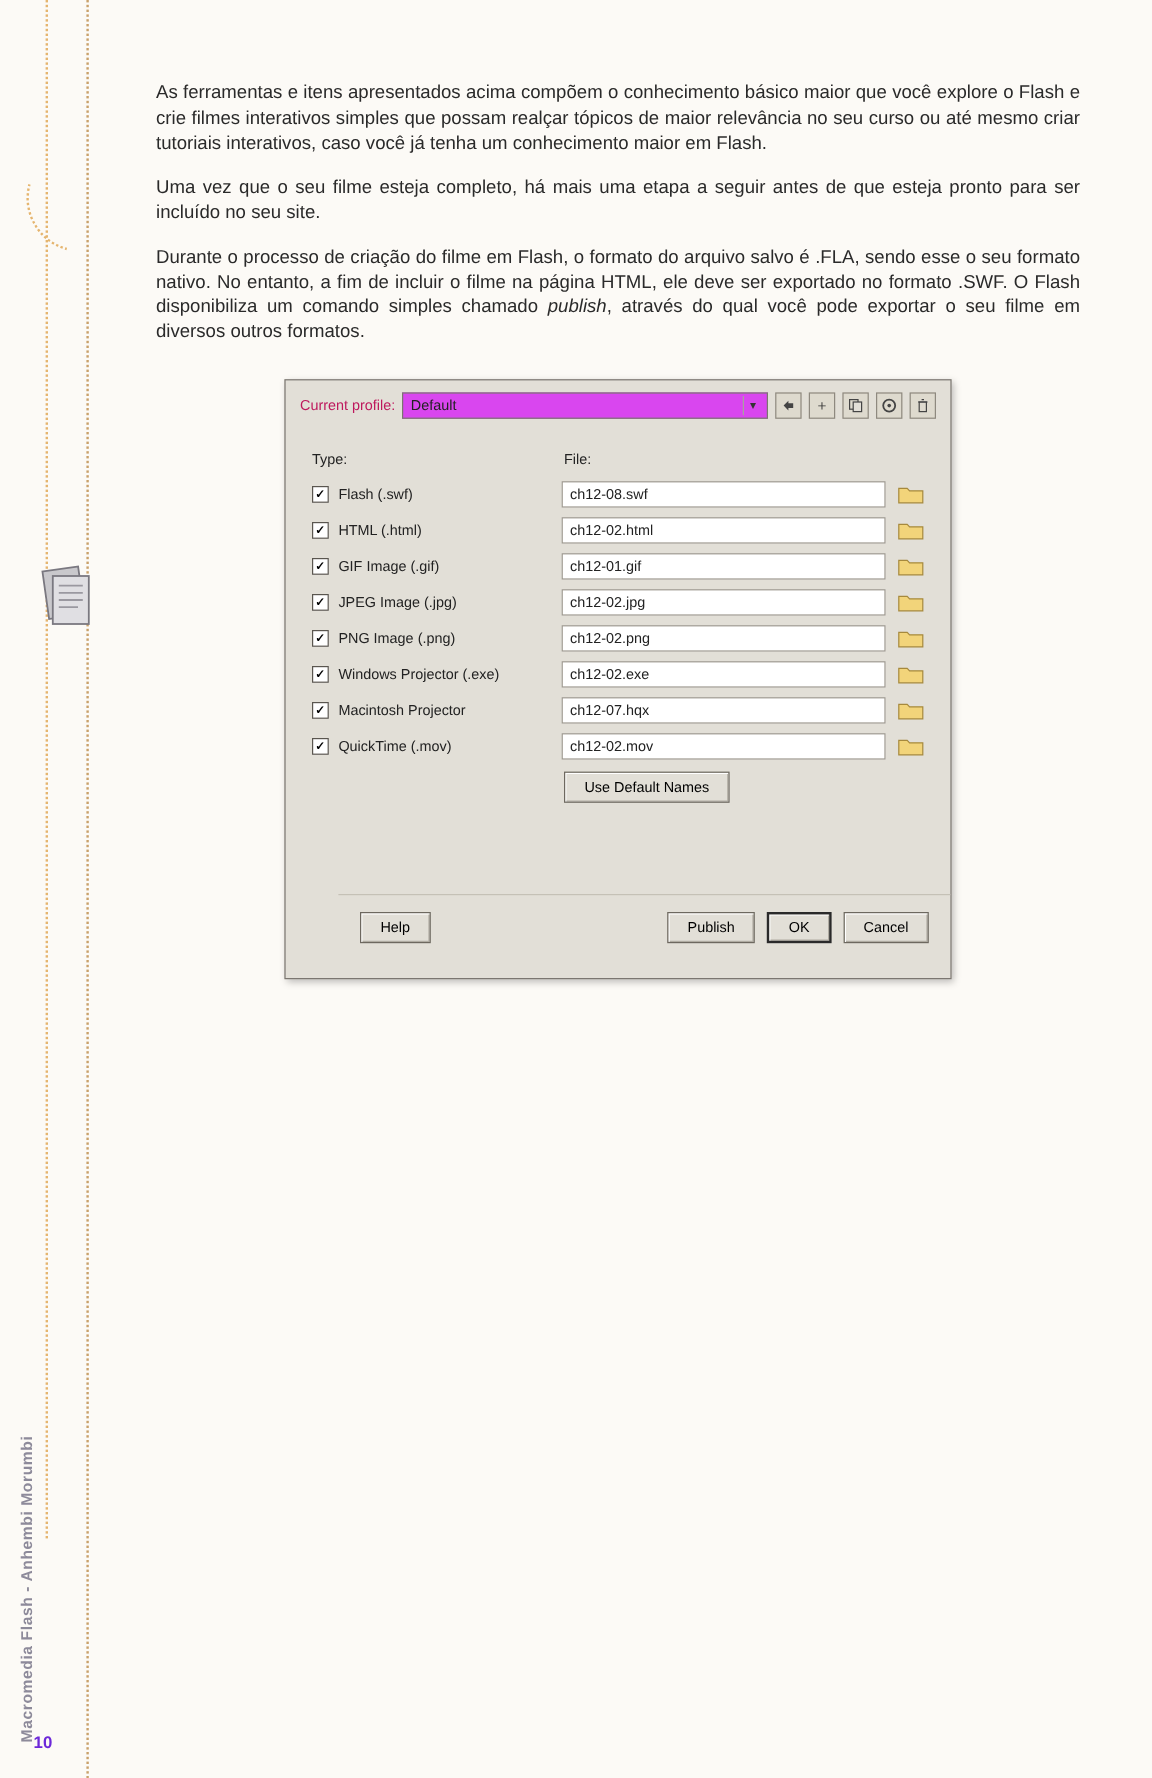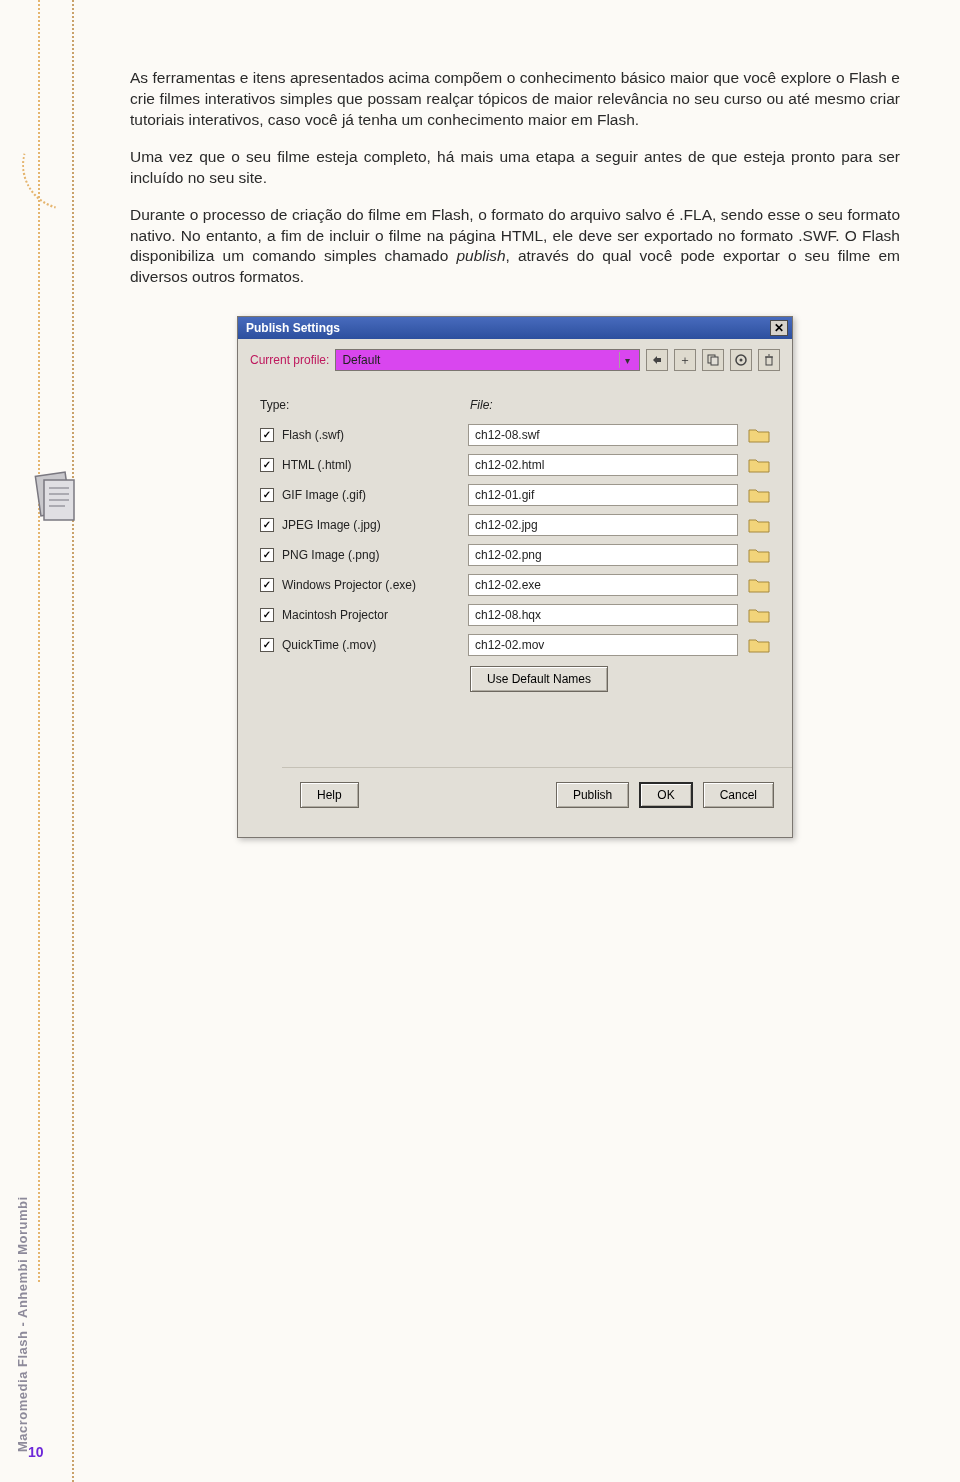--- a/index.html
+++ b/index.html
@@ -155,21 +155,21 @@
   }
   .tab-panel {
     padding: 20px 22px 20px 22px;
     min-height: 390px;
   }
   .col-headers {
     display: flex;
     margin-bottom: 10px;
   }
   .col-headers .col-type { width: 210px; }
-  .col-headers .col-file { flex: 1; font-style: italic; }
+  .col-headers .col-file { flex: 1; }
 
   .row {
     display: flex; align-items: center;
     margin-bottom: 8px;
   }
   .row .chk {
     width: 14px; height: 14px;
     background: #fff;
     border: 1px solid #5a564f;
     margin-right: 8px;
@@ -240,24 +240,20 @@
 
 <div class="content">
   <p class="indent">As ferramentas e itens apresentados acima compõem o conhecimento básico maior que você explore o Flash e crie filmes interativos simples que possam realçar tópicos de maior relevância no seu curso ou até mesmo criar tutoriais interativos, caso você já tenha um conhecimento maior em Flash.</p>
   <p class="indent">Uma vez que o seu filme esteja completo, há mais uma etapa a seguir antes de que esteja pronto para ser incluído no seu site.</p>
   <p class="indent">
     <span>Durante o processo de criação do filme em Flash, o formato do arquivo salvo é .FLA, sendo esse o seu formato nativo. No entanto, a fim de incluir o filme na página HTML, ele deve ser exportado no formato .SWF. O Flash disponibiliza um comando simples chamado </span><span class="ital">publish</span><span>, através do qual você pode exportar o seu filme em diversos outros formatos.</span>
   </p>
 
   <div class="dialog-wrap">
     <div class="dialog">
-      <div class="titlebar">
-        <span>Publish Settings</span>
-        <div class="close">✕</div>
-      </div>
 
       <div class="profile-row">
         <label>Current profile:</label>
         <div class="profile-select">
           <span>Default</span>
           <span class="caret">▾</span>
         </div>
         <div class="icon-btn">
           <svg viewBox="0 0 14 14">
               <path d="M3 7 L7 3 L7 5 L11 5 L11 9 L7 9 L7 11 Z" fill="#444"></path>
@@ -348,21 +344,21 @@
     <div class="file-input">ch12-02.exe</div>
     <div class="folder">
       <svg viewBox="0 0 22 18">
                   <path d="M1 4 L1 16 L21 16 L21 6 L10 6 L8 4 Z" fill="#f2d47a" stroke="#a6893d"></path>
                 </svg>
     </div>
             </div>
             <div class="row">
     <div class="chk">✓</div>
     <div class="typelabel">Macintosh Projector</div>
-    <div class="file-input">ch12-08.hqx</div>
+    <div class="file-input">ch12-07.hqx</div>
     <div class="folder">
       <svg viewBox="0 0 22 18">
                   <path d="M1 4 L1 16 L21 16 L21 6 L10 6 L8 4 Z" fill="#f2d47a" stroke="#a6893d"></path>
                 </svg>
     </div>
             </div>
             <div class="row">
     <div class="chk">✓</div>
     <div class="typelabel">QuickTime (.mov)</div>
     <div class="file-input">ch12-02.mov</div>

